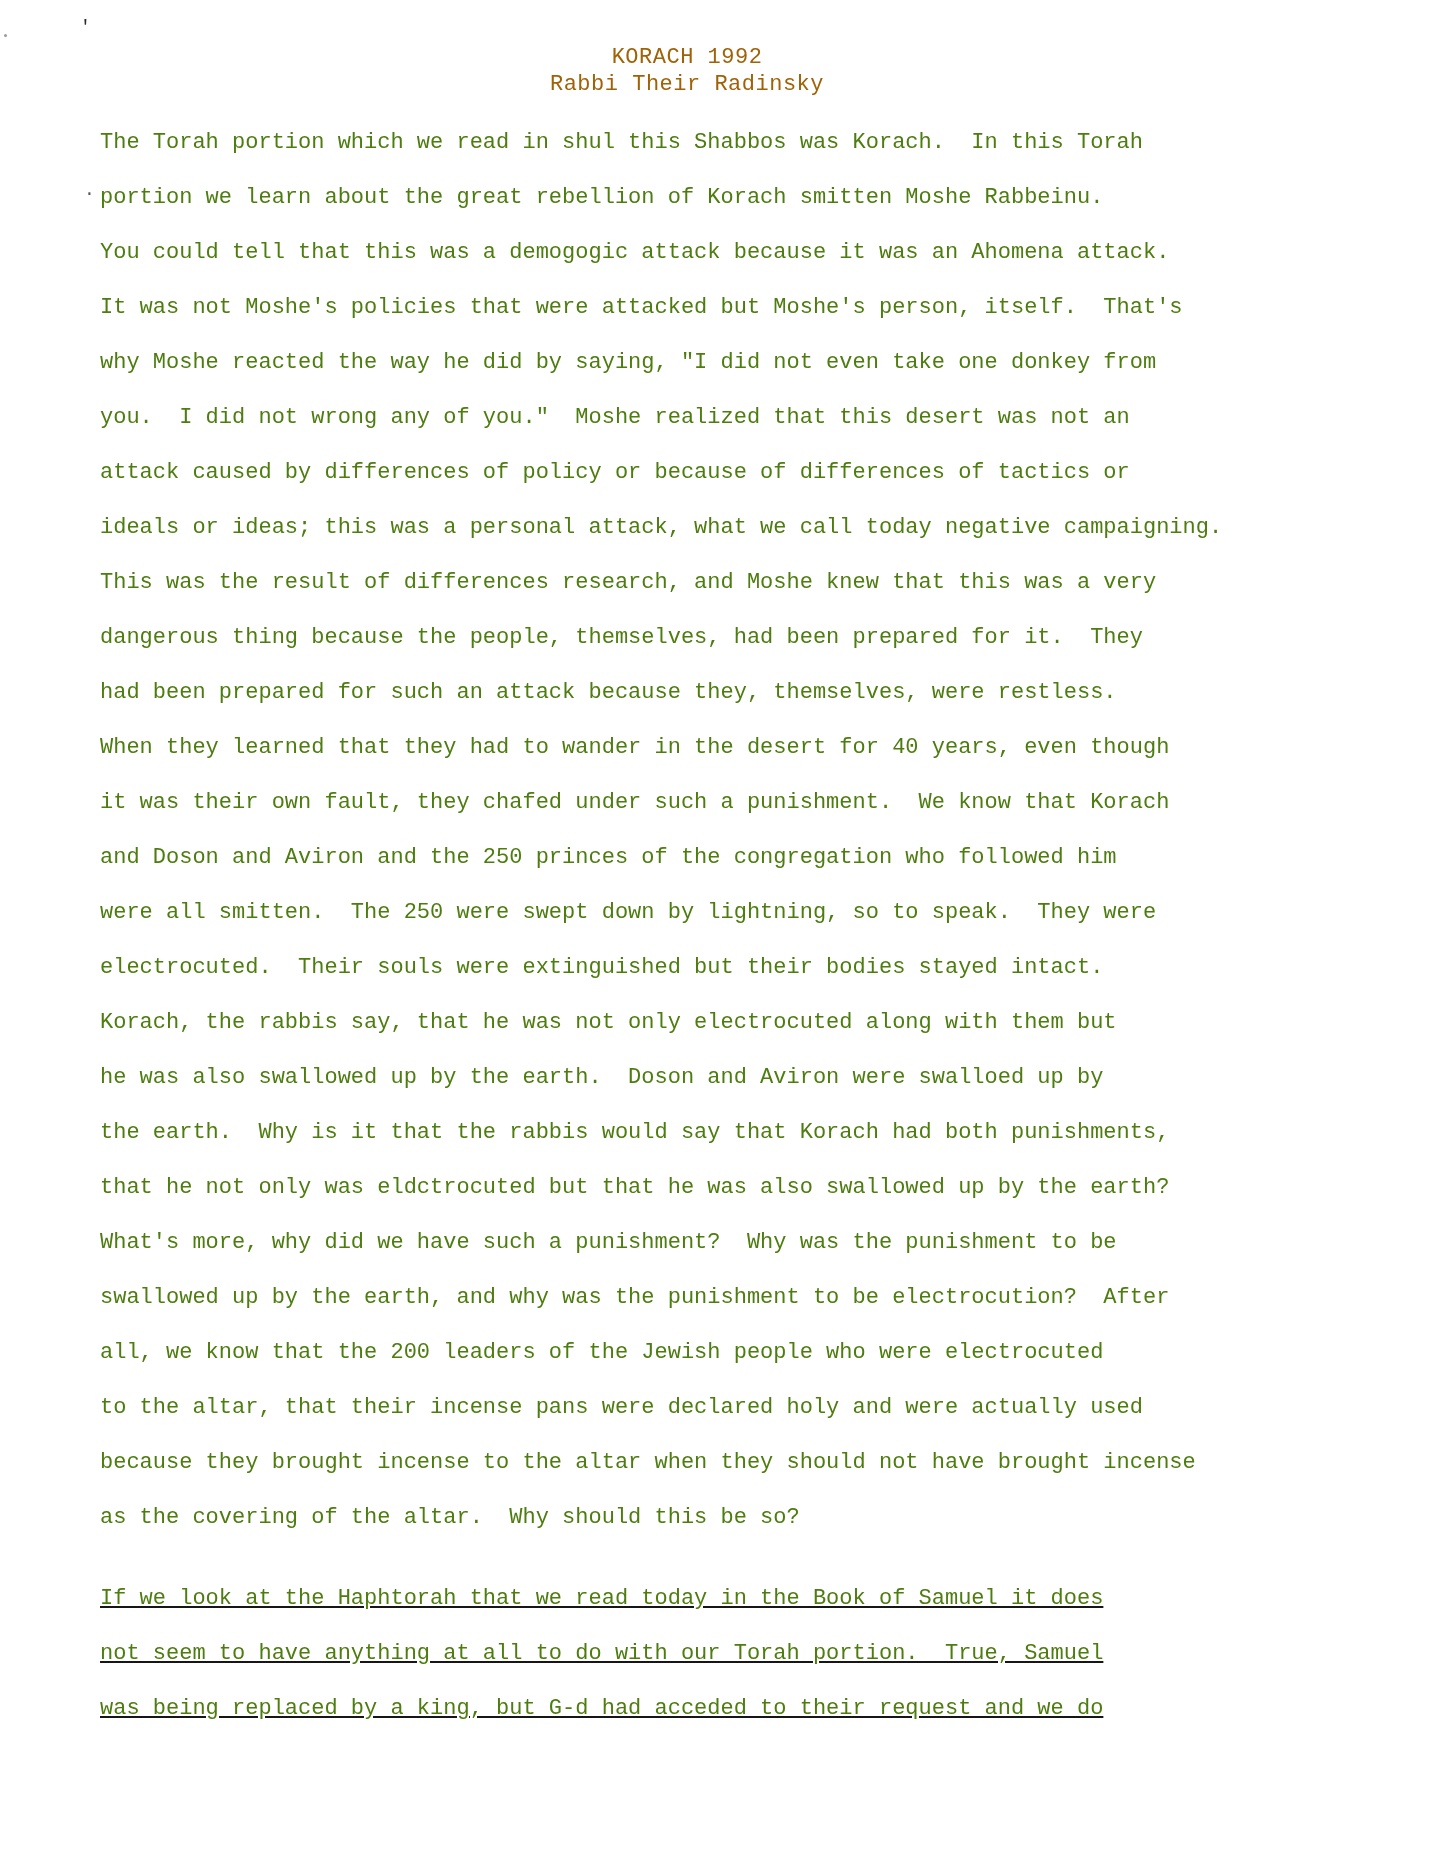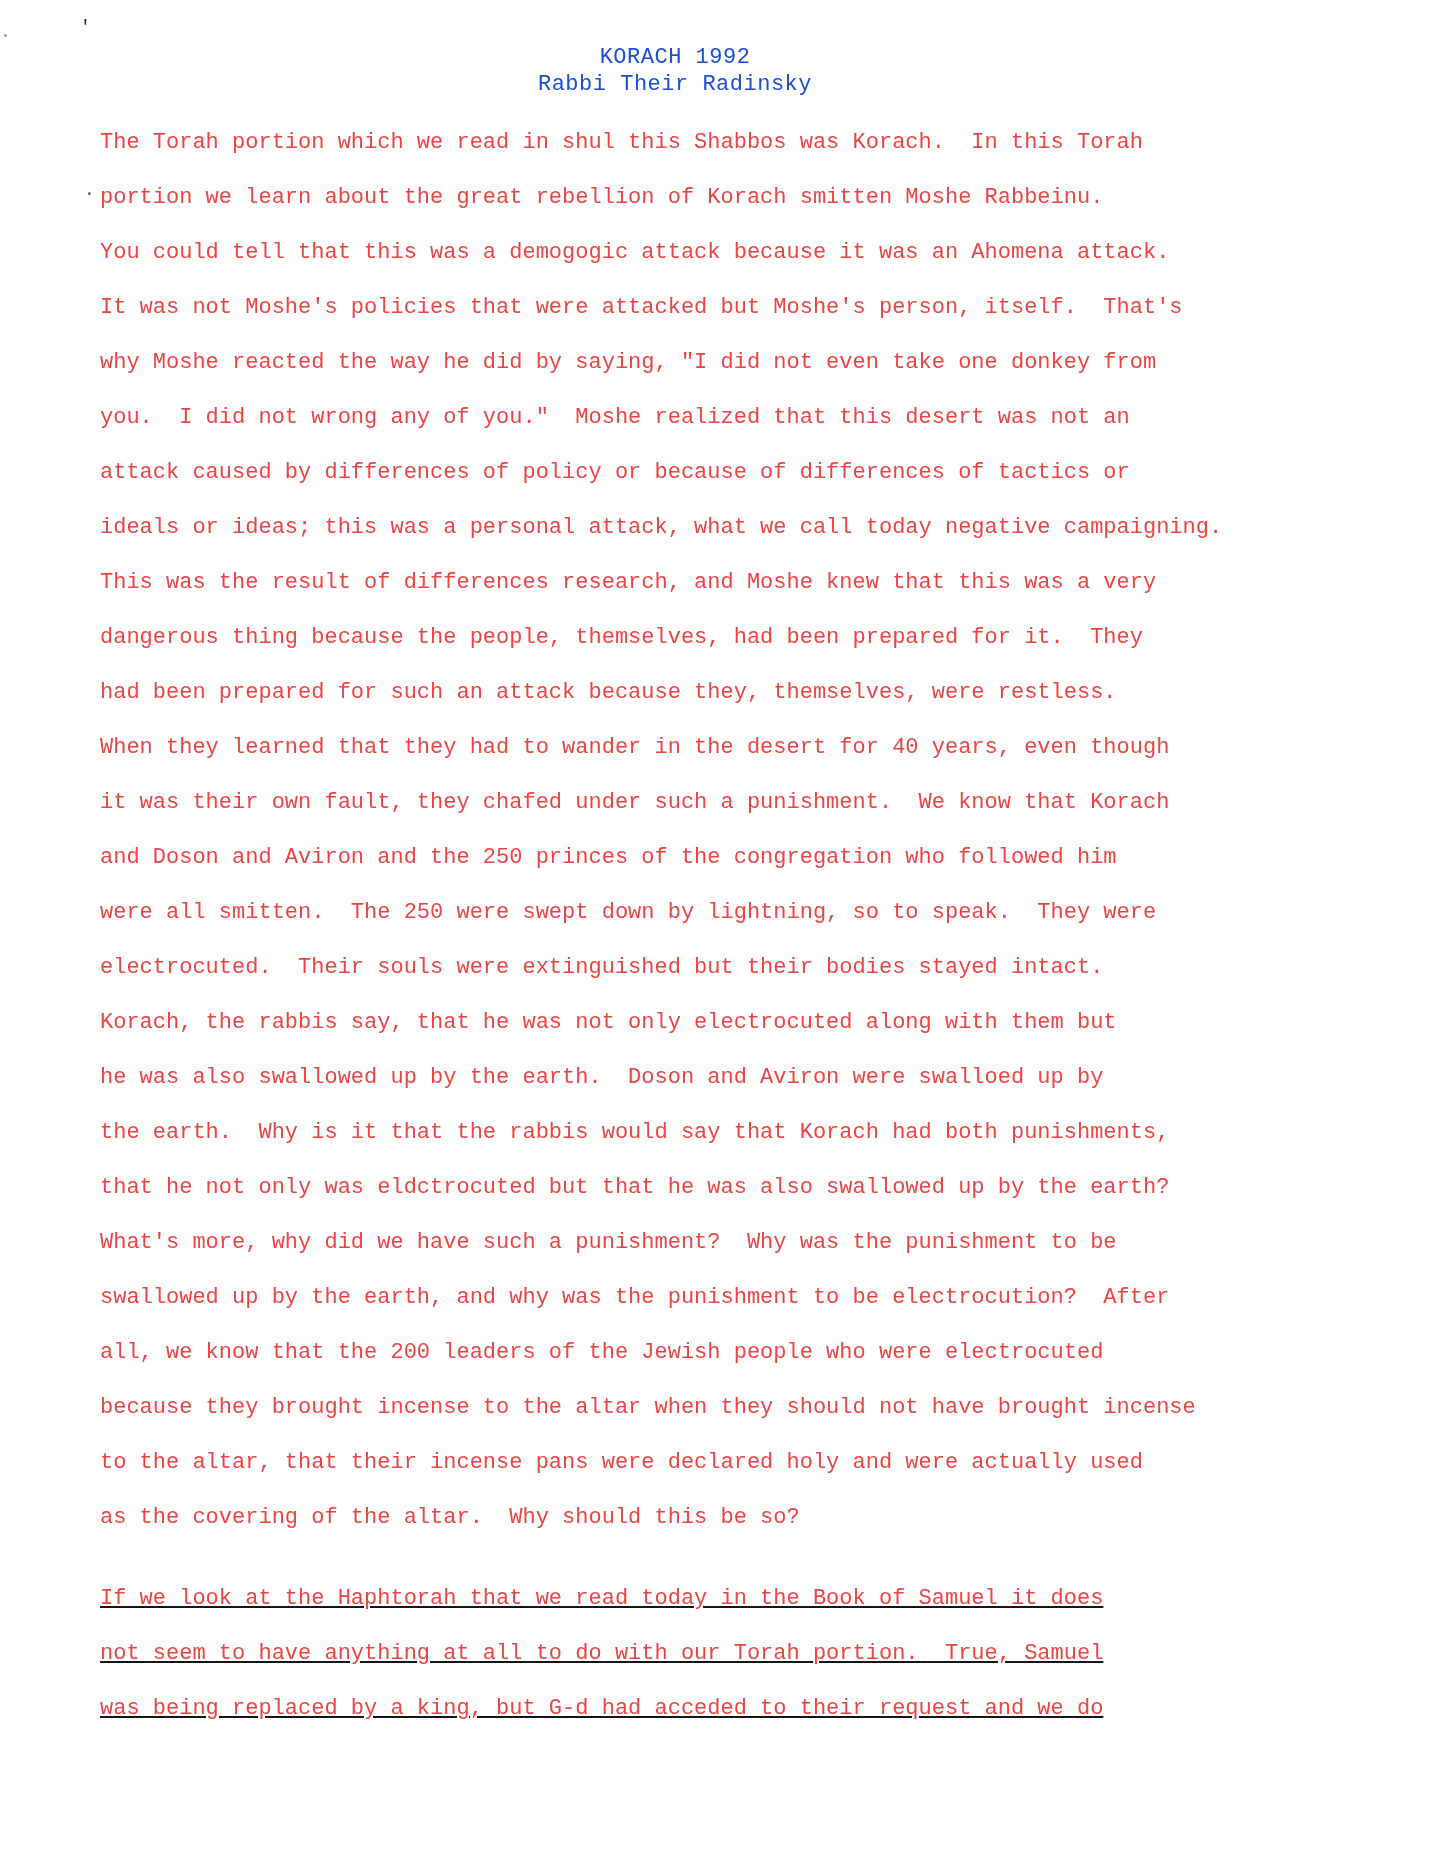--- a/index.html
+++ b/index.html
@@ -26,41 +26,41 @@
   .artifact-dot-faint {
     position: absolute;
     width: 3px;
     height: 3px;
     background: #9a9a9a;
     border-radius: 50%;
   }
   .doc-header {
     position: absolute;
     top: 44px;
-    left: 0;
+    left: 12px;
     width: 1350px;
     text-align: center;
     font-size: 22px;
     line-height: 27px;
     letter-spacing: 0.5px;
-    color: #1d4ed8;
+    color: #a16207;
   }
   .doc-body {
     position: absolute;
     top: 115px;
     left: 100px;
     width: 1320px;
   }
   .paragraph { }
   .paragraph + .paragraph { margin-top: 26px; text-decoration: underline; }
   .text-line {
     white-space: pre;
     font-size: 22px;
     line-height: 55px;
-    color: #ef4444;
+    color: #4d7c0f;
   }
 </style>
 </head>
 <body>
 
 <div class="page">
 
   <div class="artifact-dot-faint" style="left:4px; top:34px;"></div>
 
   <span class="scan-artifact" style="left:80px; top:18px;">'</span>
@@ -90,22 +90,22 @@
         <div class="text-line">and Doson and Aviron and the 250 princes of the congregation who followed him</div>
         <div class="text-line">were all smitten.  The 250 were swept down by lightning, so to speak.  They were</div>
         <div class="text-line">electrocuted.  Their souls were extinguished but their bodies stayed intact.</div>
         <div class="text-line">Korach, the rabbis say, that he was not only electrocuted along with them but</div>
         <div class="text-line">he was also swallowed up by the earth.  Doson and Aviron were swalloed up by</div>
         <div class="text-line">the earth.  Why is it that the rabbis would say that Korach had both punishments,</div>
         <div class="text-line">that he not only was eldctrocuted but that he was also swallowed up by the earth?</div>
         <div class="text-line">What's more, why did we have such a punishment?  Why was the punishment to be</div>
         <div class="text-line">swallowed up by the earth, and why was the punishment to be electrocution?  After</div>
         <div class="text-line">all, we know that the 200 leaders of the Jewish people who were electrocuted</div>
+        <div class="text-line">to the altar, that their incense pans were declared holy and were actually used</div>
         <div class="text-line">because they brought incense to the altar when they should not have brought incense</div>
-        <div class="text-line">to the altar, that their incense pans were declared holy and were actually used</div>
         <div class="text-line">as the covering of the altar.  Why should this be so?</div>
       </div>
       <div class="paragraph">
         <div class="text-line">If we look at the Haphtorah that we read today in the Book of Samuel it does</div>
         <div class="text-line">not seem to have anything at all to do with our Torah portion.  True, Samuel</div>
         <div class="text-line">was being replaced by a king, but G-d had acceded to their request and we do</div>
       </div>
     </div>
 
 </div>

